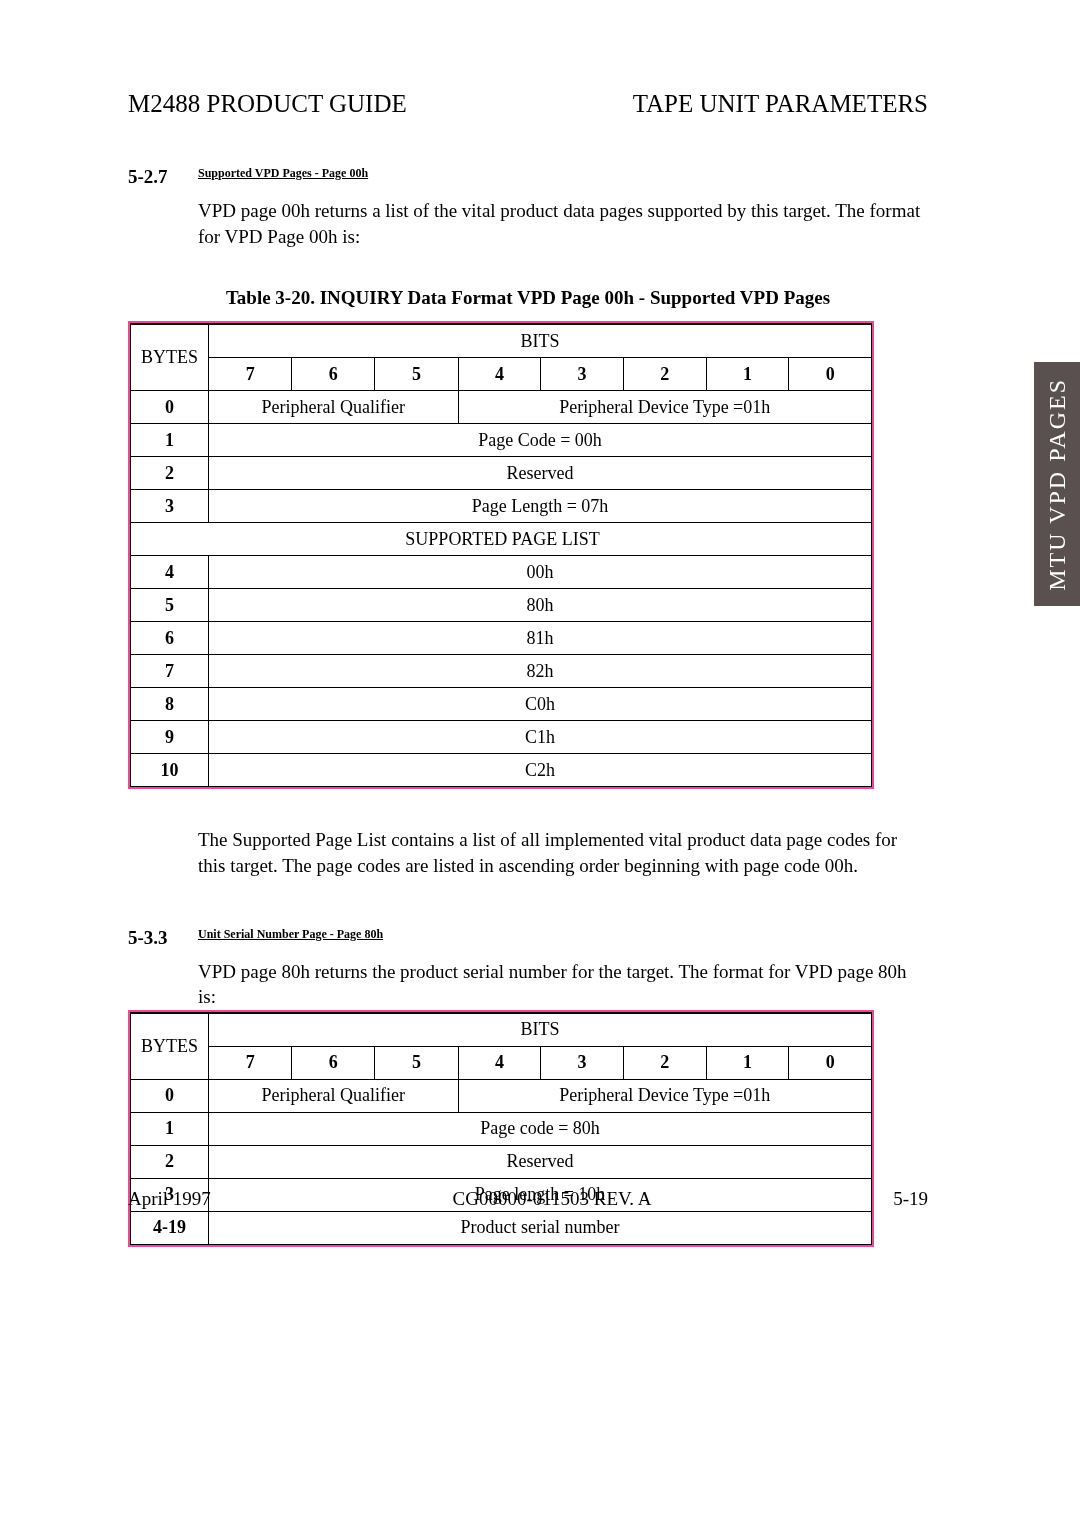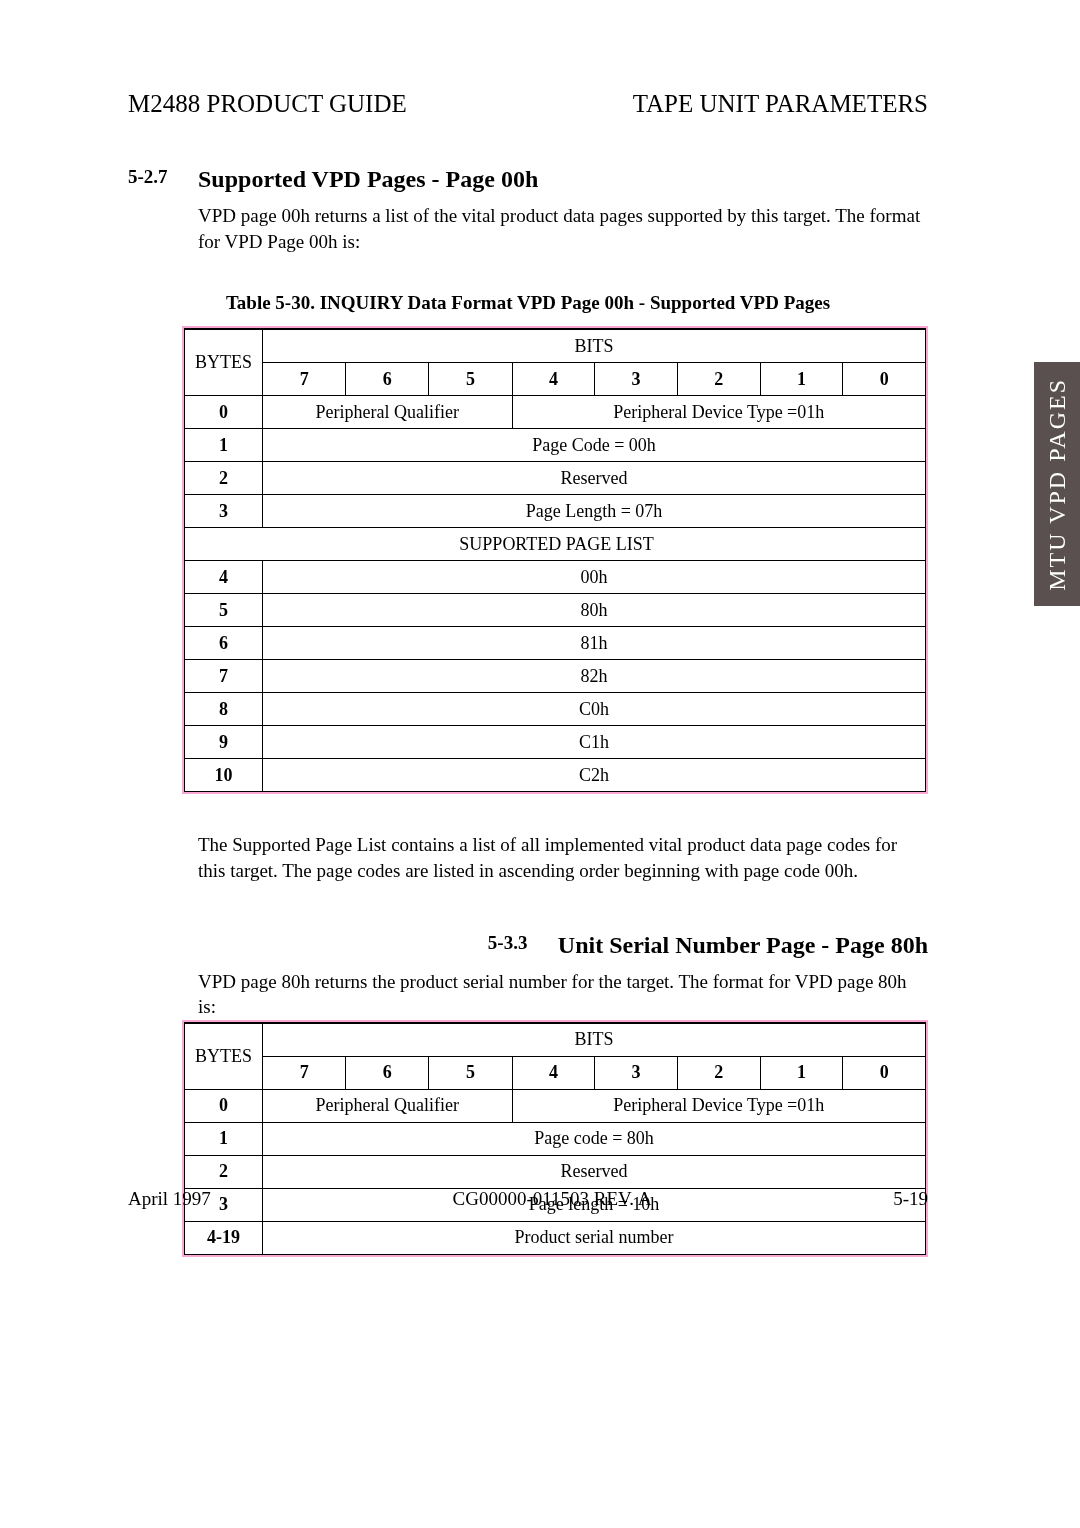--- a/index.html
+++ b/index.html
@@ -46,21 +46,22 @@
     display: flex;
     margin-top: 48px;
   }
   .sec-num {
     width: 70px;
     font-weight: bold;
     font-size: 19px;
   }
   .sec-title {
     font-weight: bold;
-    font-size: 24px;
+    font-size: 12px;
+    text-decoration: underline;
   }
   .body-text {
     margin-left: 70px;
     margin-top: 10px;
     font-size: 19px;
     line-height: 1.35;
   }
   .table-caption {
     text-align: center;
     font-weight: bold;
@@ -104,22 +105,21 @@
     position: absolute;
     left: 128px;
     width: 800px;
     top: 1188px;
     display: flex;
     justify-content: space-between;
     font-size: 19px;
   }
   
   .tbl-wrap {
-    border: 2px solid #f9a8d4;
-    margin-left: 54px;
+    border: 2px solid #ec4899;
     width: 746px;
     box-sizing: border-box;
   }
   .tbl-wrap table.inq {
     margin-left: 0;
     width: 100%;
     border: none;
   }
 </style>
 </head>
@@ -135,21 +135,21 @@
     <span>M2488 PRODUCT GUIDE</span>
     <span>TAPE UNIT PARAMETERS</span>
   </div>
 
   <div class="section-row">
     <div class="sec-num">5-2.7</div>
     <div class="sec-title">Supported VPD Pages - Page 00h</div>
   </div>
   <div class="body-text">VPD page 00h returns a list of the vital product data pages supported by this target. The format for VPD Page 00h is:</div>
 
-  <div class="table-caption">Table 5-30.   INQUIRY Data Format VPD Page 00h - Supported VPD Pages</div>
+  <div class="table-caption">Table 3-20.   INQUIRY Data Format VPD Page 00h - Supported VPD Pages</div>
   <div class="tbl-wrap">
   <table class="inq">
     <tbody>
           <tr class="bitshdr">
       <th class="bytes-col" rowspan="2" style="font-weight:normal;">BYTES</th>
       <th colspan="8">BITS</th>
     </tr>
     <tr class="colnums">
       <td class="bit-col">7</td>
       <td class="bit-col">6</td>
@@ -207,21 +207,21 @@
     <tr>
             <td style="font-weight:bold;">10</td>
             <td colspan="8">C2h</td>
           </tr>
   </tbody>
       </table>
   </div>
 
   <div class="body-text" style="margin-top:38px;">The Supported Page List  contains a list of all implemented vital product data page codes for this target.  The page codes are listed in ascending order beginning with page code 00h.</div>
 
-  <div class="section-row" style="justify-content:flex-end;">
+  <div class="section-row" style="">
     <div class="sec-num">5-3.3</div>
     <div class="sec-title">Unit Serial Number Page - Page 80h</div>
   </div>
   <div class="body-text">VPD page 80h returns the product serial number for the target. The format for VPD page 80h is:</div>
 
   <div class="tbl-wrap">
   <table class="inq">
     <tbody>
           <tr class="bitshdr">
       <th class="bytes-col" rowspan="2" style="font-weight:normal;">BYTES</th>

